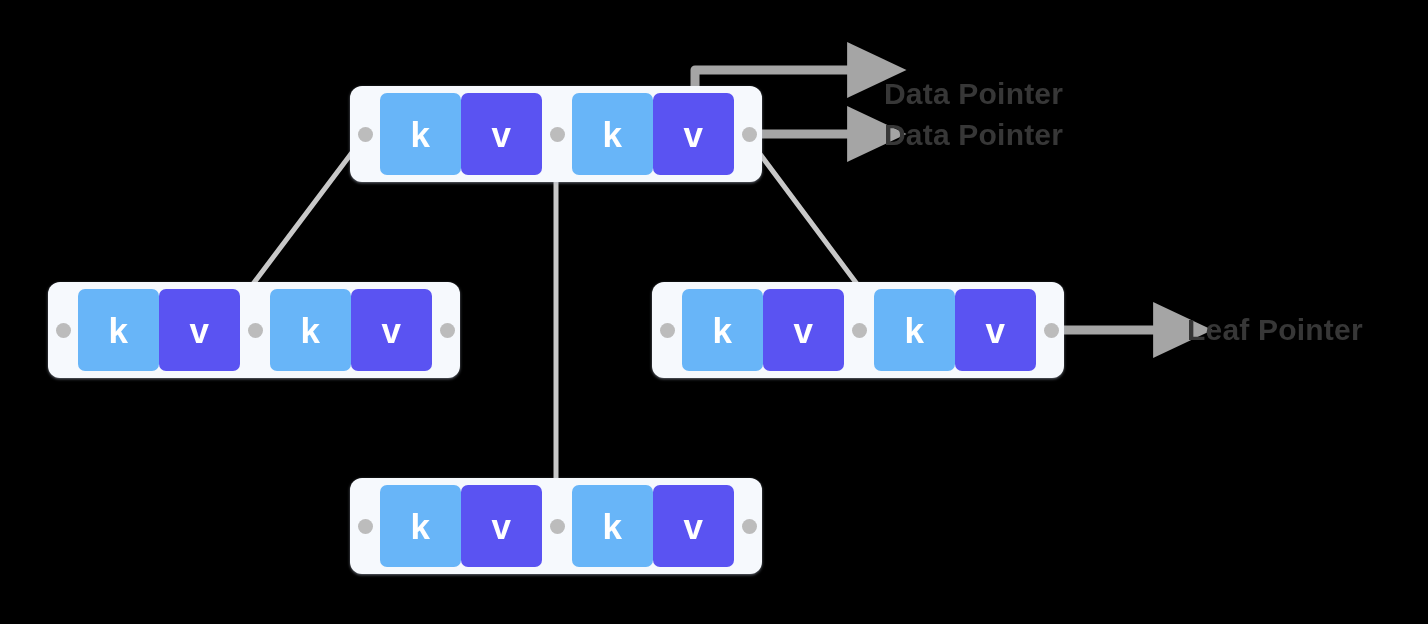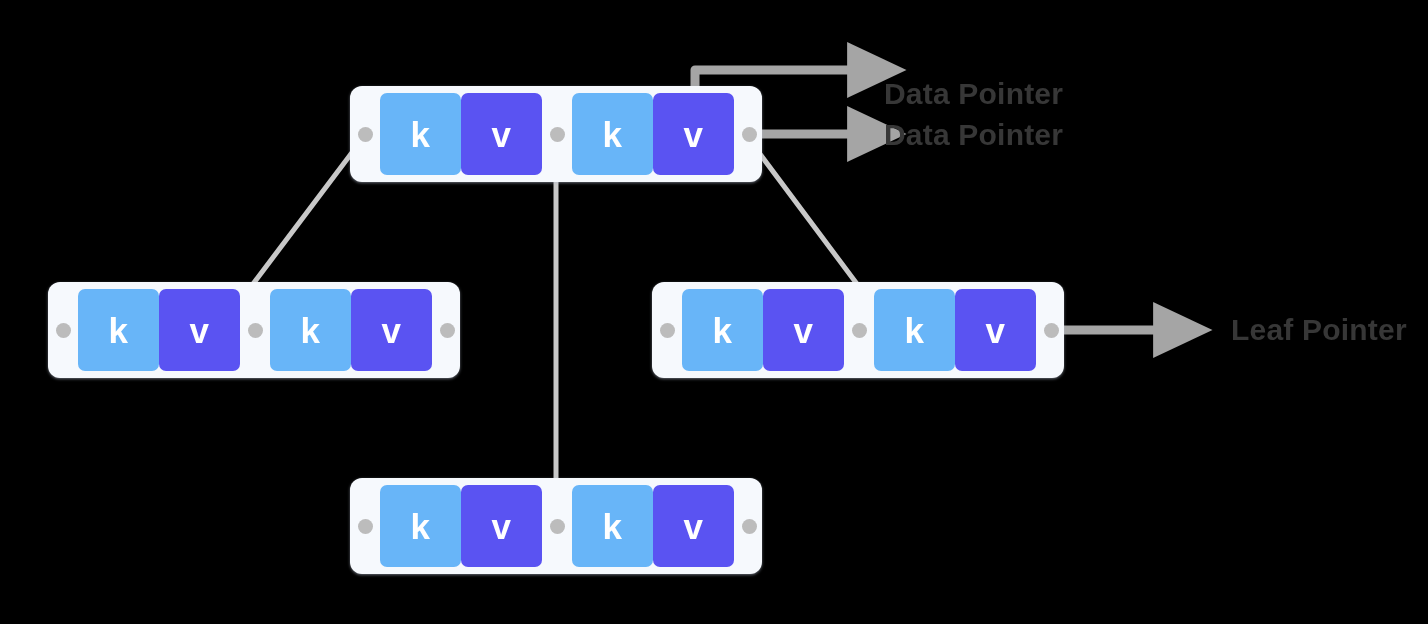--- a/index.html
+++ b/index.html
@@ -164,15 +164,15 @@
     <div class="cell v">v</div>
     <div class="ptr-slot">
       <span class="ptr-dot"></span>
     </div>
   </div>
 
   <div class="label" style="left:884px; top:55px;margin-top:24px;">Data Pointer</div>
 
   <div class="label" style="left:884px; top:120px;">Data Pointer</div>
 
-  <div class="label" style="left:1187px; top:315px;margin-left:44px;">Leaf Pointer</div>
+  <div class="label" style="left:1187px; top:315px;">Leaf Pointer</div>
 
 </div>
 
 </body></html>

